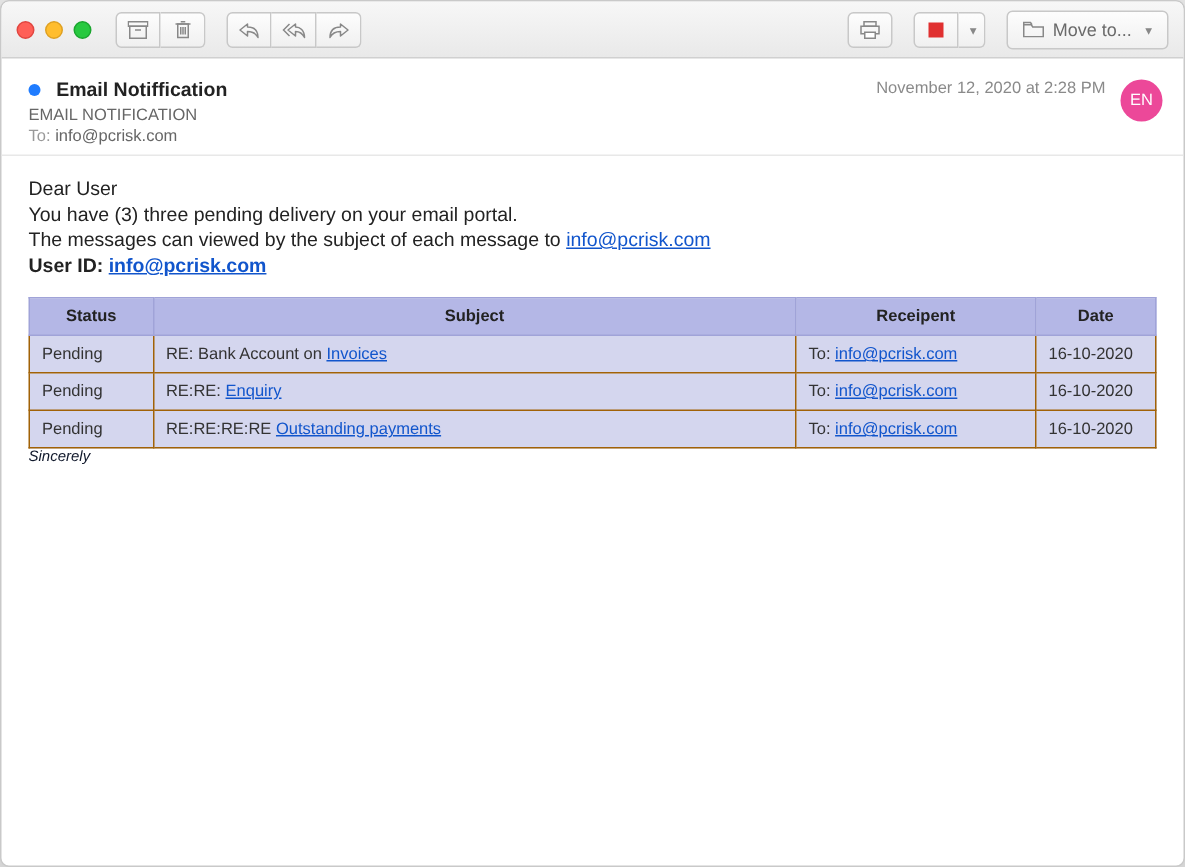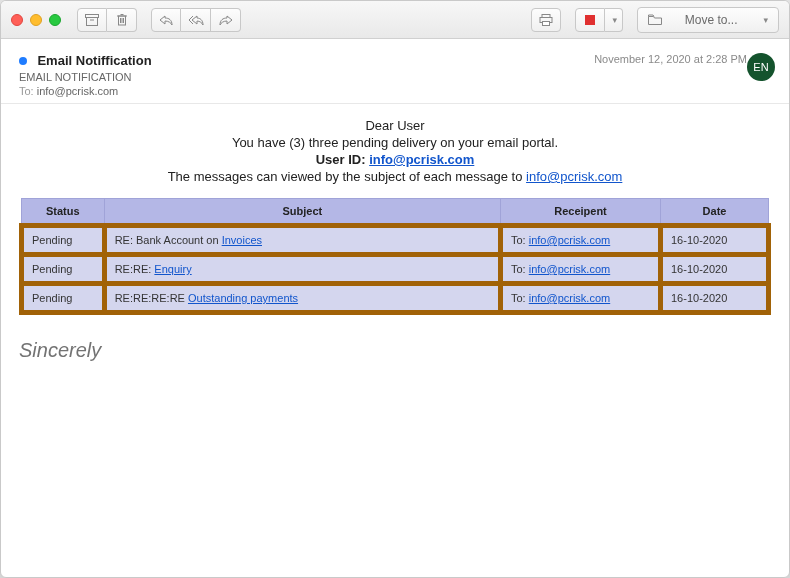--- a/index.html
+++ b/index.html
@@ -13,42 +13,42 @@
 .dot.green{background:#28c940;border:1px solid #1ba62f;}
 .tool-group{display:flex;gap:0;}
 .tbtn{border:1px solid #c8c8c8;background:linear-gradient(#fdfdfd,#f0f0f0);height:24px;min-width:30px;display:flex;align-items:center;justify-content:center;font-size:12px;color:#6a6a6a;}
 .tbtn.first{border-radius:4px 0 0 4px;}
 .tbtn.last{border-radius:0 4px 4px 0;border-left:0;}
 .tbtn.single{border-radius:4px;}
 .tbtn + .tbtn{border-left:0;}
 .spacer{flex:1;}
 .flagsq{width:10px;height:10px;background:#e03030;display:inline-block;}
 .chev{font-size:9px;margin-left:3px;color:#888;}
-.move-btn{padding:12px 10px;gap:23px;}
+.move-btn{padding:12px 10px;gap:6px;}
 .header-area{padding:12px 14px 6px 18px; border-bottom:1px solid #e8e8e8; display:flex; align-items:flex-start;}
 .header-left{flex:1;}
 .unread-dot{display:inline-block;width:8px;height:8px;border-radius:50%;background:#1f7cff;margin-right:6px;vertical-align:middle;}
 .subject-line{font-weight:600;font-size:13px;color:#222;}
 .from-line{font-size:11px;color:#666;margin-top:2px;}
 .to-line{font-size:11px;color:#666;margin-top:2px;}
 .to-label{color:#999;}
 .date-line{font-size:11px;color:#8a8a8a;white-space:nowrap;margin-top:2px;}
-.avatar{width:28px;height:28px;border-radius:50%;background:#14532d;color:#fff;display:flex;align-items:center;justify-content:center;font-size:11px;font-weight:500;margin-top:2px;}
+.avatar{width:28px;height:28px;border-radius:50%;background:#ec4899;color:#fff;display:flex;align-items:center;justify-content:center;font-size:11px;font-weight:500;margin-left:10px;margin-top:2px;}
 .body-area{padding:14px 18px;font-size:13px;color:#222;}
-.body-area p{margin-bottom:2px;text-align:center;}
+.body-area p{margin-bottom:2px;}
 .link{color:#1155cc;text-decoration:underline;}
 .bold{font-weight:700;}
 .msg-table{width:100%;border-collapse:collapse;margin-top:14px;border:1px solid #bcbde0;font-size:11px;}
 .msg-table th{background:#b4b7e6;color:#222;font-weight:700;padding:6px 24px;border:1px solid #a0a3d8;text-align:center;}
-.msg-table td{background:#d4d6ee;padding:6px 8px;border:5px solid #a16207;color:#333;}
+.msg-table td{background:#d4d6ee;padding:6px 8px;border:1px solid #a16207;color:#333;}
 .msg-table .col-status{width:80px;}
 .msg-table .col-rec{width:160px;}
-.msg-table .col-date{width:108px;}
+.msg-table .col-date{width:80px;}
 .redeem-btn{margin-top:0;background:#3b5bd1;color:#fff;font-size:11px;font-weight:700;letter-spacing:0.5px;padding:12px 16px;border:none;display:inline-block;}
-.signature{margin-top:24px;font-style:italic;font-size:20px;color:#737373;}
+.signature{margin-top:0;font-style:italic;font-size:10px;color:#0f172a;}
 svg{display:block;}
 </style>
 </head>
 <body>
 
 <div class="window">
 
   <div class="titlebar">
     <div class="traffic">
       <div class="dot red"></div>
@@ -144,24 +144,24 @@
       </div>
     </div>
     <div class="date-line">November 12, 2020 at 2:28 PM</div>
     <div class="avatar">EN</div>
   </div>
 
   <div class="body-area">
     <p>Dear User</p>
     <p>You have (3) three pending delivery on your email portal.</p>
     <p>
-      <span class="bold">User ID: </span><a href="#" class="link bold">info@pcrisk.com</a>
+      <span>The messages can viewed by the subject of each message to </span><a href="#" class="link">info@pcrisk.com</a>
     </p>
     <p>
-      <span>The messages can viewed by the subject of each message to </span><a href="#" class="link">info@pcrisk.com</a>
+      <span class="bold">User ID: </span><a href="#" class="link bold">info@pcrisk.com</a>
     </p>
 
     <table class="msg-table">
       <thead>
         <tr>
           <th class="col-status">Status</th>
           <th>Subject</th>
           <th class="col-rec">Receipent</th>
           <th class="col-date">Date</th>
         </tr>

